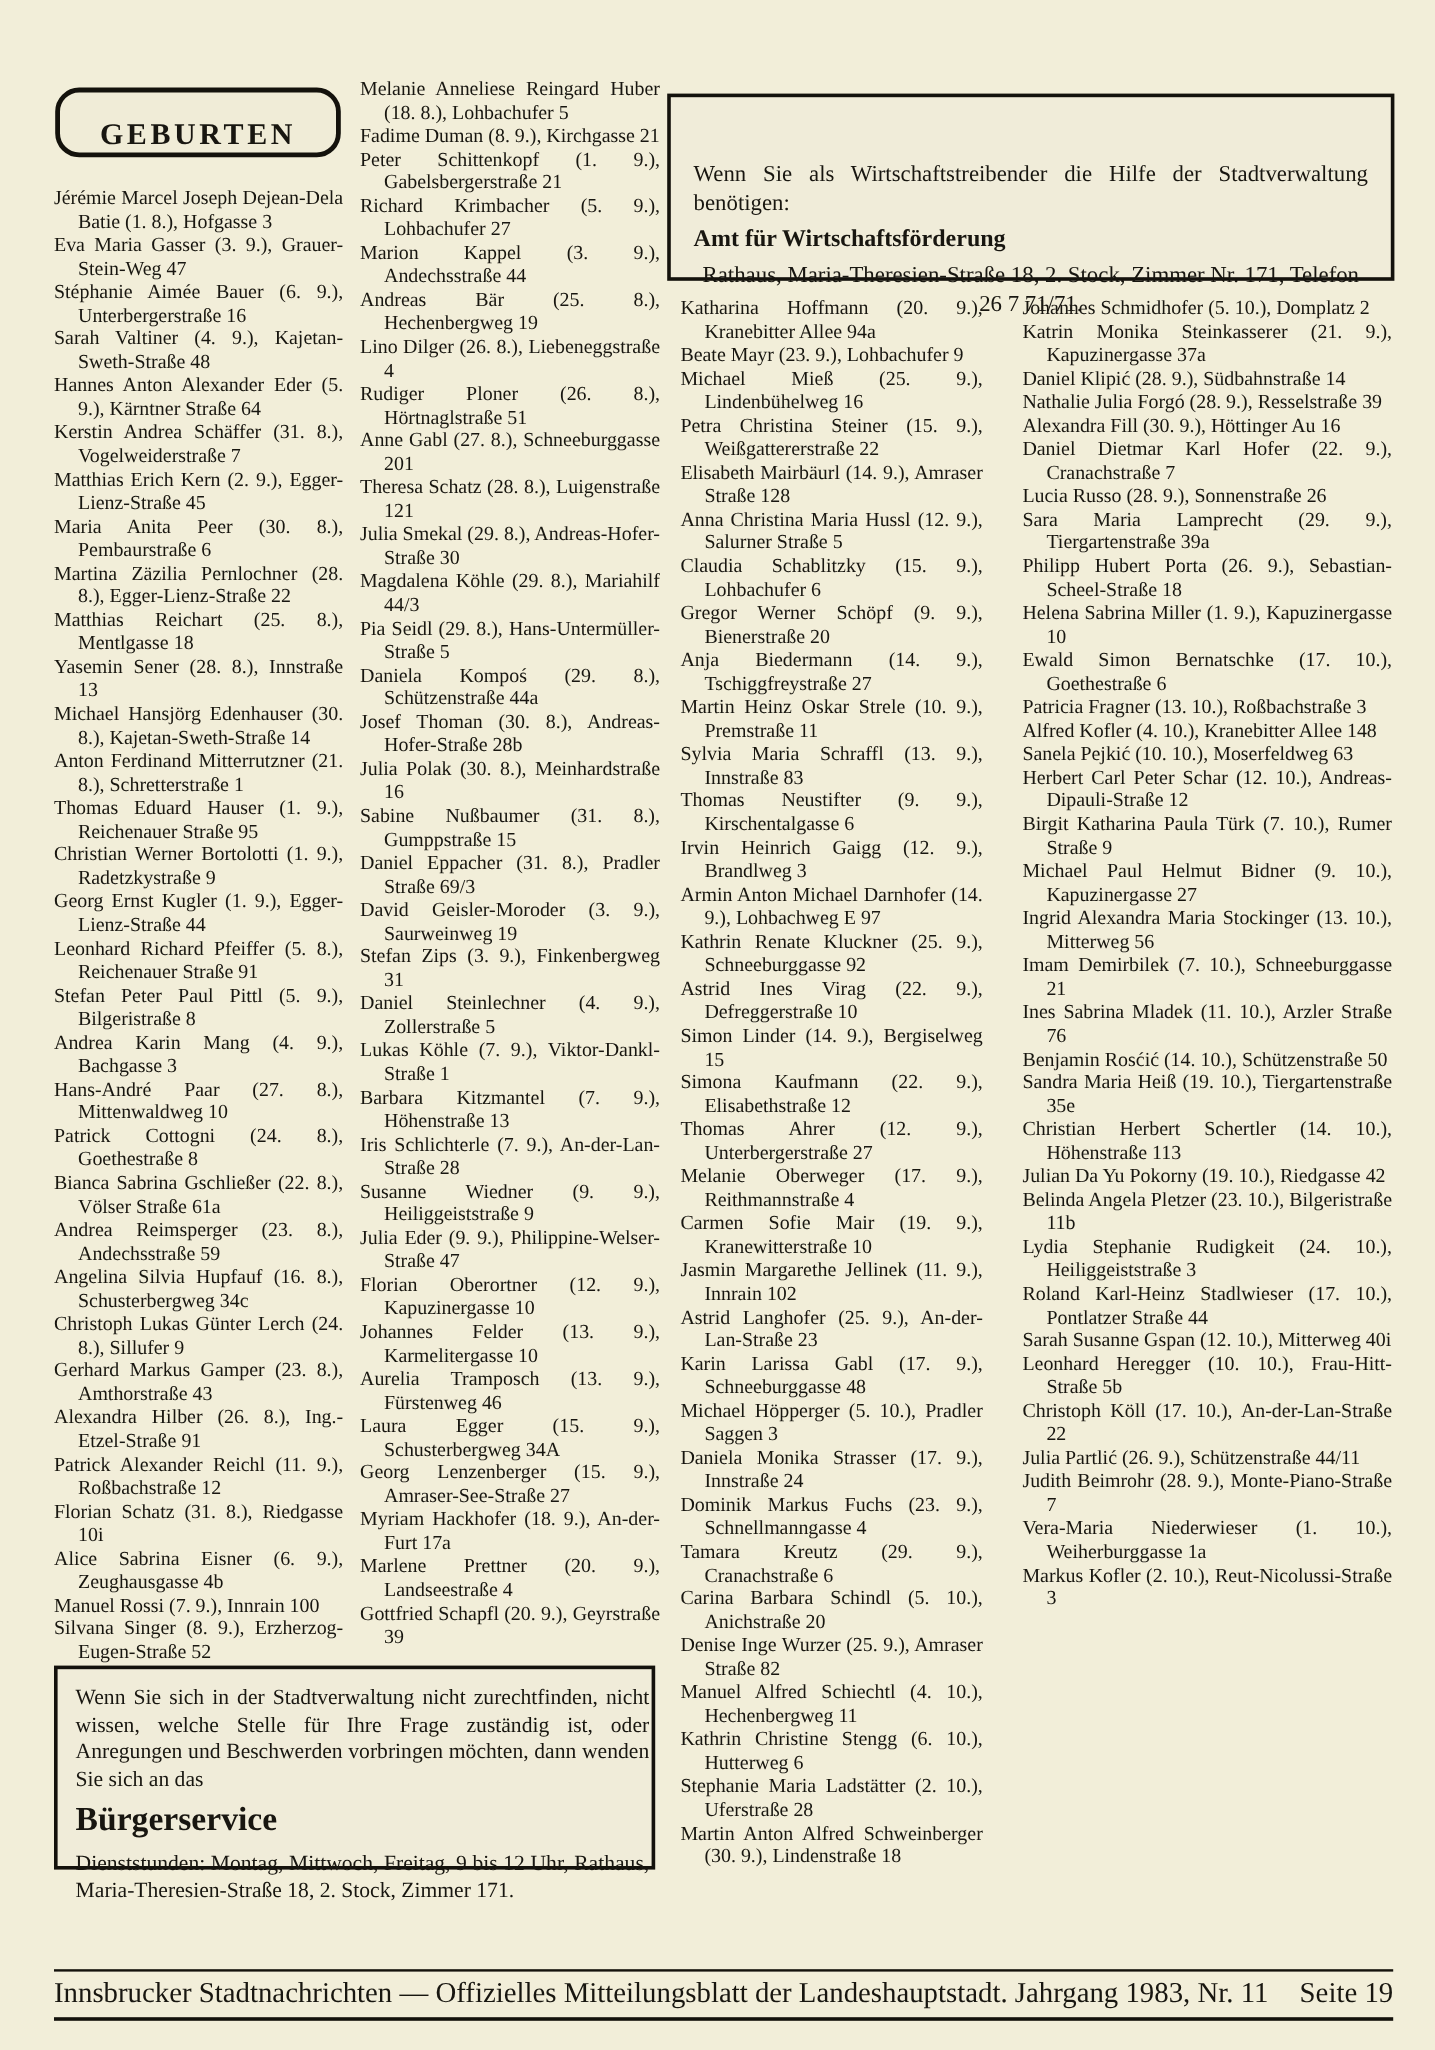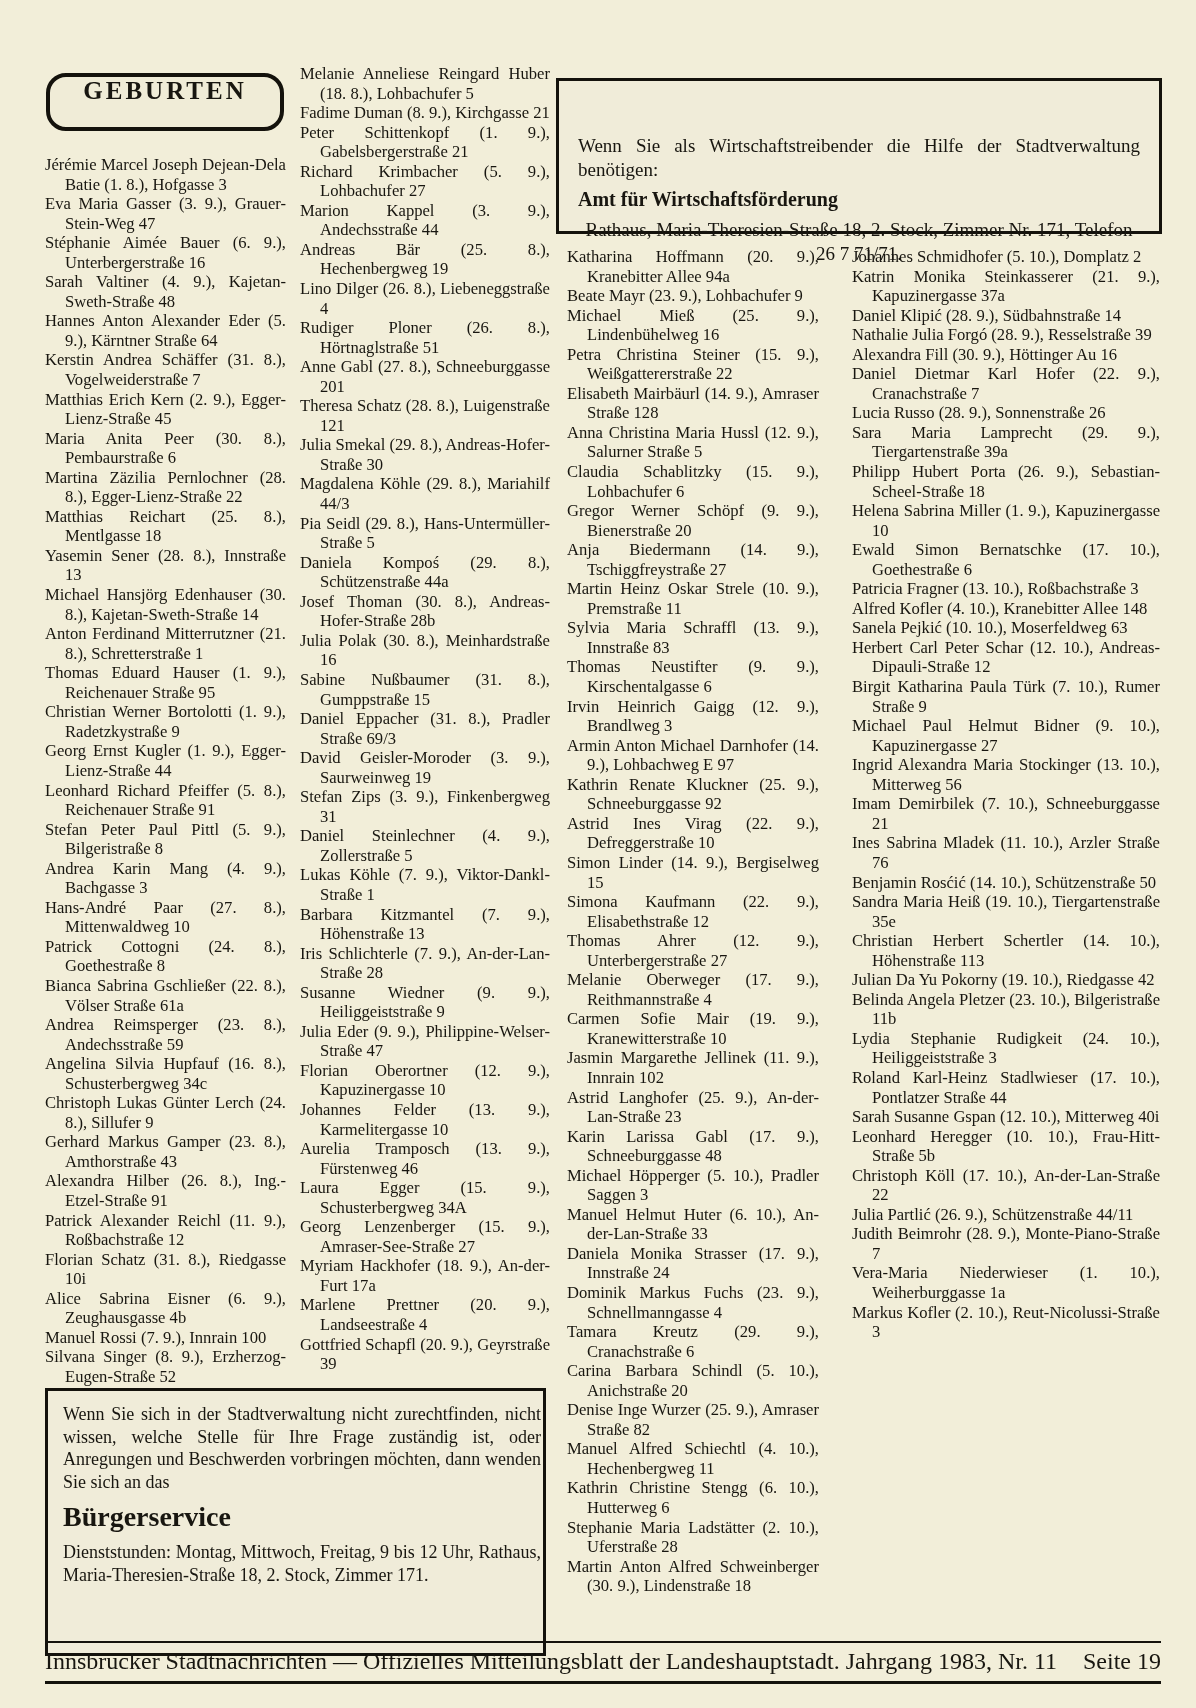--- a/index.html
+++ b/index.html
@@ -9,21 +9,21 @@
     font-family:"Liberation Serif","DejaVu Serif",serif;
     color:#181610;
     -webkit-font-smoothing:antialiased;
   }
   .page{position:relative;width:1196px;height:1708px;overflow:hidden;}
 
   
   .geburten-box{
     position:absolute;left:46px;top:73px;width:238px;height:58px;
     border:4px solid #14120c;border-radius:20px;
-    display:flex;align-items:flex-start;justify-content:center;
+    display:flex;align-items:flex-end;justify-content:center;
     box-sizing:border-box;background:#f0ecd7;
   }
   .geburten-box .title{
     font-size:25px;font-weight:bold;letter-spacing:3px;
   }
 
   
   .col{position:absolute;font-size:16.6px;line-height:19.55px;}
   .entry{
     text-align:justify;
@@ -40,21 +40,21 @@
     position:absolute;left:556px;top:78px;width:606px;height:156px;
     border:3px solid #14120c;box-sizing:border-box;
     padding:13px 19px 10px 19px;background:#f0ecd9;
   }
   .amt-box .intro{font-size:19px;line-height:24px;text-align:justify;margin-top:40px;}
   .amt-box .headline{font-size:20px;font-weight:bold;margin:6px 0 7px 0;}
   .amt-box .address{font-size:19px;line-height:24px;text-align:center;}
 
   
   .buerger-box{
-    position:absolute;left:45px;top:1388px;width:501px;height:268px;
+    position:absolute;left:45px;top:1388px;width:501px;height:170px;
     border:3px solid #14120c;box-sizing:border-box;
     padding:12px 2px 10px 15px;background:#f0ecd9;
   }
   .buerger-box .intro{font-size:18px;line-height:22.5px;text-align:justify;}
   .buerger-box .headline{font-size:28px;font-weight:bold;margin:8px 0 8px 0;}
   .buerger-box .details{font-size:18px;line-height:22.5px;text-align:justify;}
 
   
   .footer{
     position:absolute;left:45px;top:1641px;width:1116px;
@@ -170,21 +170,20 @@
       <div class="entry">Astrid Ines Virag (22. 9.), Defreggerstraße 10</div>
       <div class="entry">Simon Linder (14. 9.), Bergiselweg 15</div>
       <div class="entry">Simona Kaufmann (22. 9.), Elisabethstraße 12</div>
       <div class="entry">Thomas Ahrer (12. 9.), Unterbergerstraße 27</div>
       <div class="entry">Melanie Oberweger (17. 9.), Reithmannstraße 4</div>
       <div class="entry">Carmen Sofie Mair (19. 9.), Kranewitterstraße 10</div>
       <div class="entry">Jasmin Margarethe Jellinek (11. 9.), Innrain 102</div>
       <div class="entry">Astrid Langhofer (25. 9.), An-der-Lan-Straße 23</div>
       <div class="entry">Karin Larissa Gabl (17. 9.), Schneeburggasse 48</div>
       <div class="entry">Michael Höpperger (5. 10.), Pradler Saggen 3</div>
-      <div class="entry">Manuel Helmut Huter (6. 10.), An-der-Lan-Straße 33</div>
       <div class="entry">Daniela Monika Strasser (17. 9.), Innstraße 24</div>
       <div class="entry">Dominik Markus Fuchs (23. 9.), Schnellmanngasse 4</div>
       <div class="entry">Tamara Kreutz (29. 9.), Cranachstraße 6</div>
       <div class="entry">Carina Barbara Schindl (5. 10.), Anichstraße 20</div>
       <div class="entry">Denise Inge Wurzer (25. 9.), Amraser Straße 82</div>
       <div class="entry">Manuel Alfred Schiechtl (4. 10.), Hechenbergweg 11</div>
       <div class="entry">Kathrin Christine Stengg (6. 10.), Hutterweg 6</div>
       <div class="entry">Stephanie Maria Ladstätter (2. 10.), Uferstraße 28</div>
       <div class="entry">Martin Anton Alfred Schweinberger (30. 9.), Lindenstraße 18</div>
     </div>

